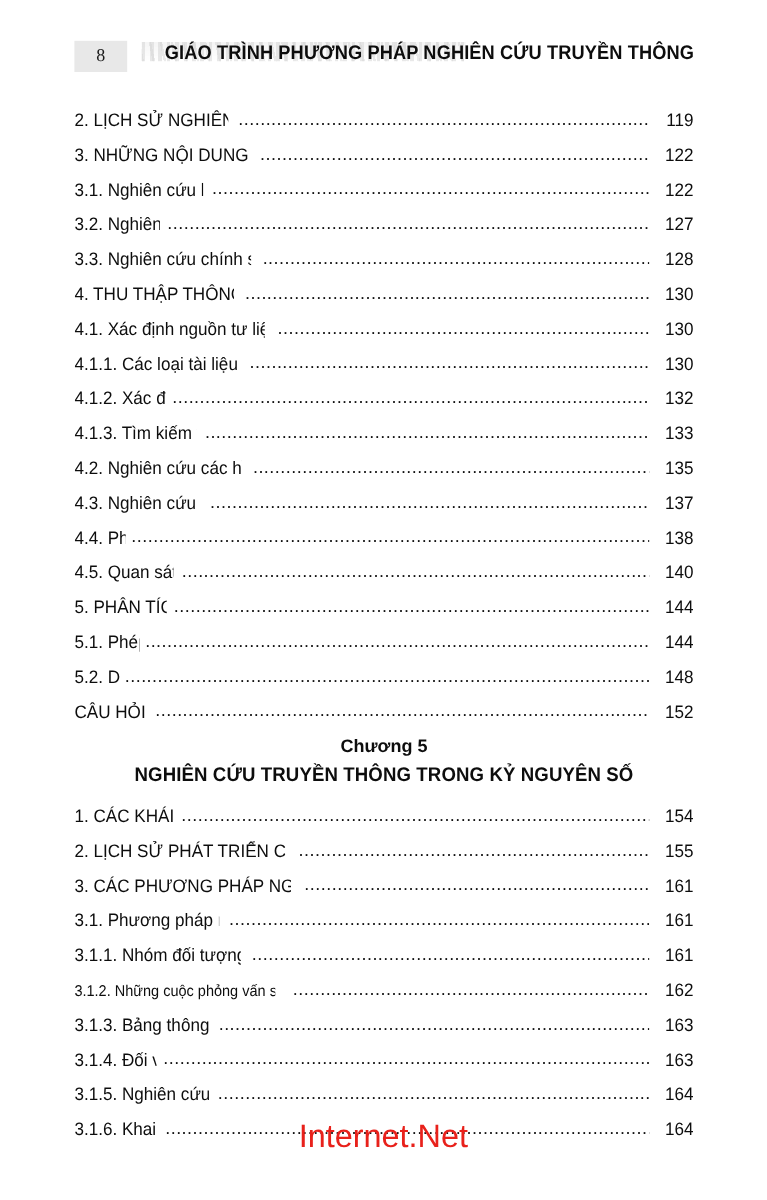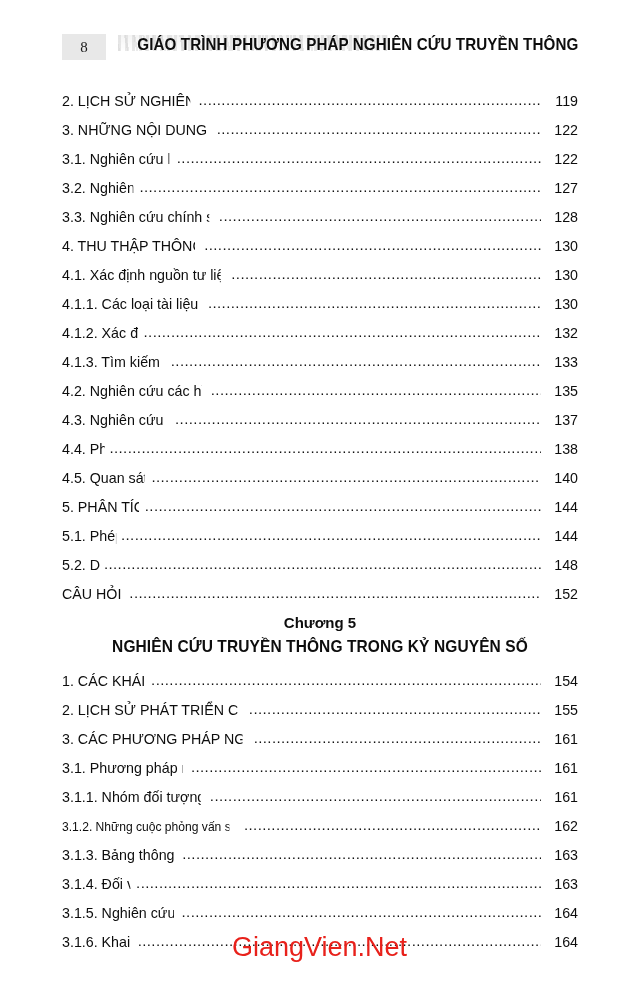--- a/index.html
+++ b/index.html
@@ -332,15 +332,15 @@
         <span class="toc-dots"></span>
         <span class="toc-page">164</span>
       </div>
       <div class="toc-row level3">
         <span class="toc-label">3.1.6. Khai thác trang blog</span>
         <span class="toc-dots"></span>
         <span class="toc-page">164</span>
       </div>
     </div>
 
-  <div class="watermark">GiangVien.Net</div>
+  <div class="watermark">Internet.Net</div>
 
 </div>
 
 </body></html>

